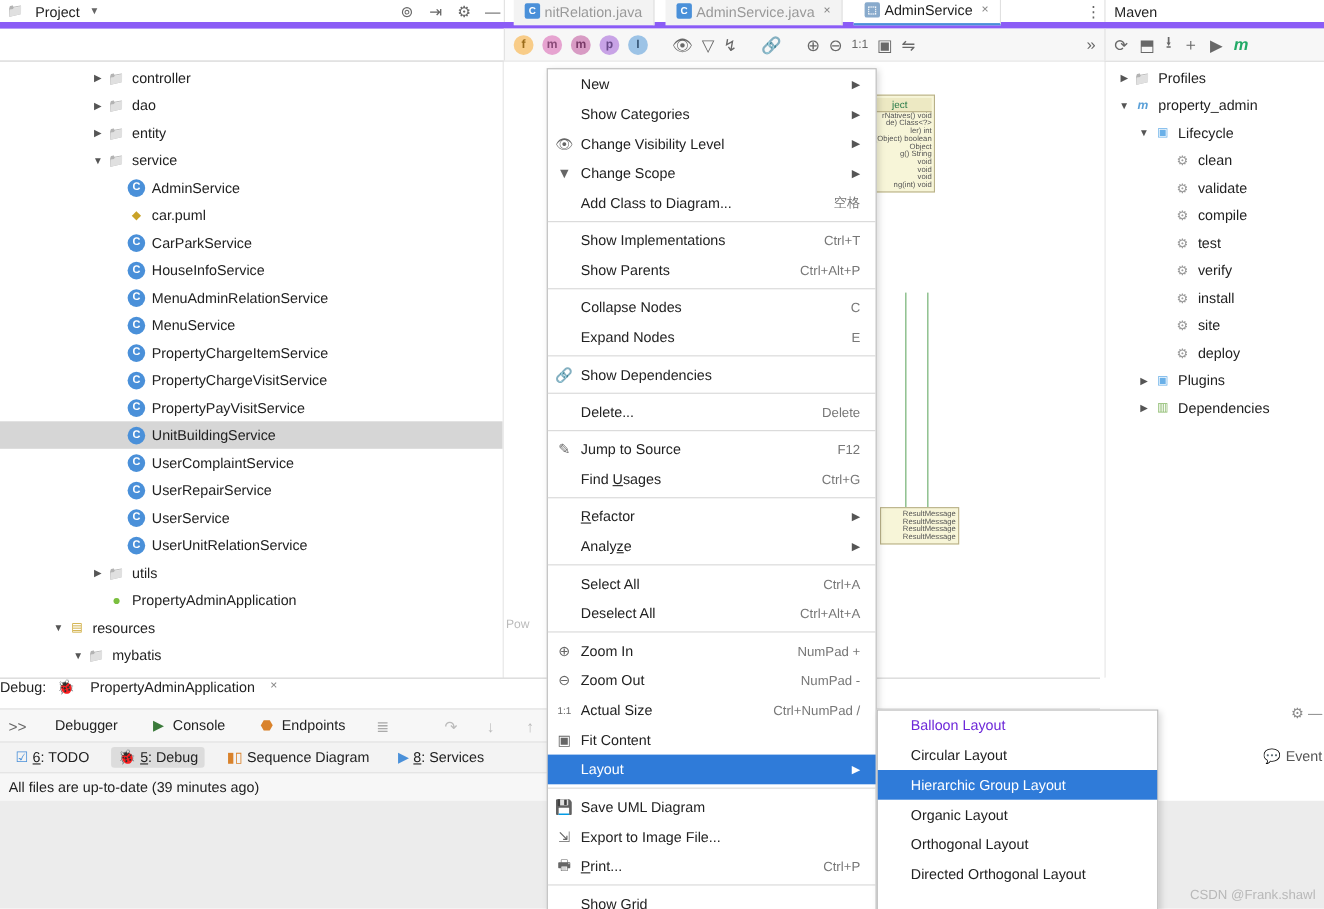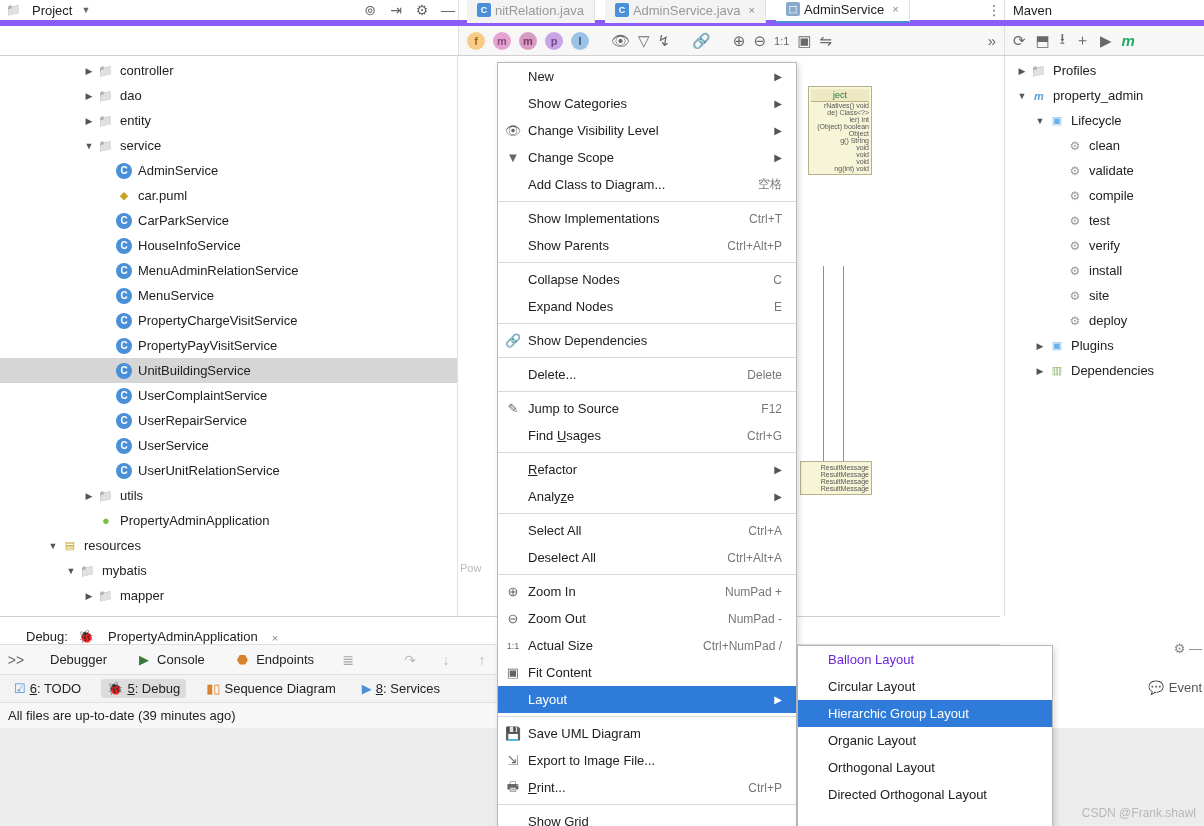--- a/index.html
+++ b/index.html
@@ -67,21 +67,21 @@
 .menu .sep{height:1px;background:#d8d8d8;margin:3px 0}
 .menu .mi{display:flex;align-items:center;height:27px;padding:0 14px 0 6px;gap:6px;position:relative}
 .menu .mi .mico{width:18px;text-align:center;color:#666;font-size:13px}
 .menu .mi .lbl{flex:1;white-space:nowrap}
 .menu .mi .sc{color:#777;font-size:12px;margin-left:24px}
 .menu .mi .sub{color:#555;font-size:10px;margin-left:10px}
 .menu .mi.hi{background:#2f7bd9;color:#fff}
 .menu .mi.hi .sc,.menu .mi.hi .sub,.menu .mi.hi .mico{color:#fff}
 .menu .mi.dim{color:#6d28d9}
 
-.debug-bar{position:absolute;left:0;top:616px;width:1000px;height:28px;border-top:1px solid #d0d0d0;display:flex;align-items:flex-end;padding:0 26px;gap:10px}
+.debug-bar{position:absolute;left:0;top:616px;width:1000px;height:28px;border-top:1px solid #d0d0d0;display:flex;align-items:flex-start;padding:0 0;gap:10px}
 .debug-bar .bug{color:#7bbf3f;margin-right:4px}
 .tool-strip{position:absolute;left:0;top:644px;width:1000px;height:30px;display:flex;align-items:center;padding:0 6px;gap:16px;border-top:1px solid #e0e0e0;background:#f7f7f7}
 .tool-strip .tab2{display:flex;align-items:center;height:22px;padding:0 8px;gap:4px}
 .bottom-tabs{position:absolute;left:0;top:674px;width:1000px;height:28px;display:flex;align-items:center;padding:0 8px;gap:14px;border-top:1px solid #e0e0e0;background:#f3f3f3}
 .bottom-tabs .bt{display:flex;align-items:center;gap:4px;padding:2px 6px}
 .bottom-tabs .bt.act{background:#dcdcdc;border-radius:3px}
 .status{position:absolute;left:0;top:702px;width:1000px;height:26px;display:flex;align-items:center;padding:0 8px;border-top:1px solid #e0e0e0;background:#f7f7f7}
 .gutter{position:absolute;left:0;top:728px;width:1204px;height:98px;background:#ececec}
 .watermark{position:absolute;right:8px;bottom:6px;color:#b8b8b8;font-size:12px}
 
@@ -221,20 +221,26 @@
         <div class="tree-row">
           <span class="indent" style="width:90px"></span>
           <span class="tw"></span>
           <span class="nico c"></span>
           <span>MenuService</span>
         </div>
         <div class="tree-row">
           <span class="indent" style="width:90px"></span>
           <span class="tw"></span>
           <span class="nico c"></span>
+          <span>PropertyChargeItemService</span>
+        </div>
+        <div class="tree-row">
+          <span class="indent" style="width:90px"></span>
+          <span class="tw"></span>
+          <span class="nico c"></span>
           <span>PropertyChargeVisitService</span>
         </div>
         <div class="tree-row">
           <span class="indent" style="width:90px"></span>
           <span class="tw"></span>
           <span class="nico c"></span>
           <span>PropertyPayVisitService</span>
         </div>
         <div class="tree-row sel">
           <span class="indent" style="width:90px"></span>
@@ -293,21 +299,21 @@
         <div class="tree-row">
           <span class="indent" style="width:72px"></span>
           <span class="tw">▶</span>
           <span class="nico folder"></span>
           <span>mapper</span>
         </div>
       </div>
   </div>
   <div class="editor-panel">
 
-    <div class="diagbox" style="left:350px;top:30px;width:64px">
+    <div class="diagbox" style="left:328px;top:30px;width:64px">
       <div class="hd">ject</div>
       <div id="box1rows">
           <div style="white-space: nowrap; text-align: right;">rNatives()   void</div>
           <div style="white-space: nowrap; text-align: right;">de)   Class&lt;?&gt;</div>
           <div style="white-space: nowrap; text-align: right;">ler)   int</div>
           <div style="white-space: nowrap; text-align: right;">(Object)   boolean</div>
           <div style="white-space: nowrap; text-align: right;">   Object</div>
           <div style="white-space: nowrap; text-align: right;">g()   String</div>
           <div style="white-space: nowrap; text-align: right;">   void</div>
           <div style="white-space: nowrap; text-align: right;">   void</div>

